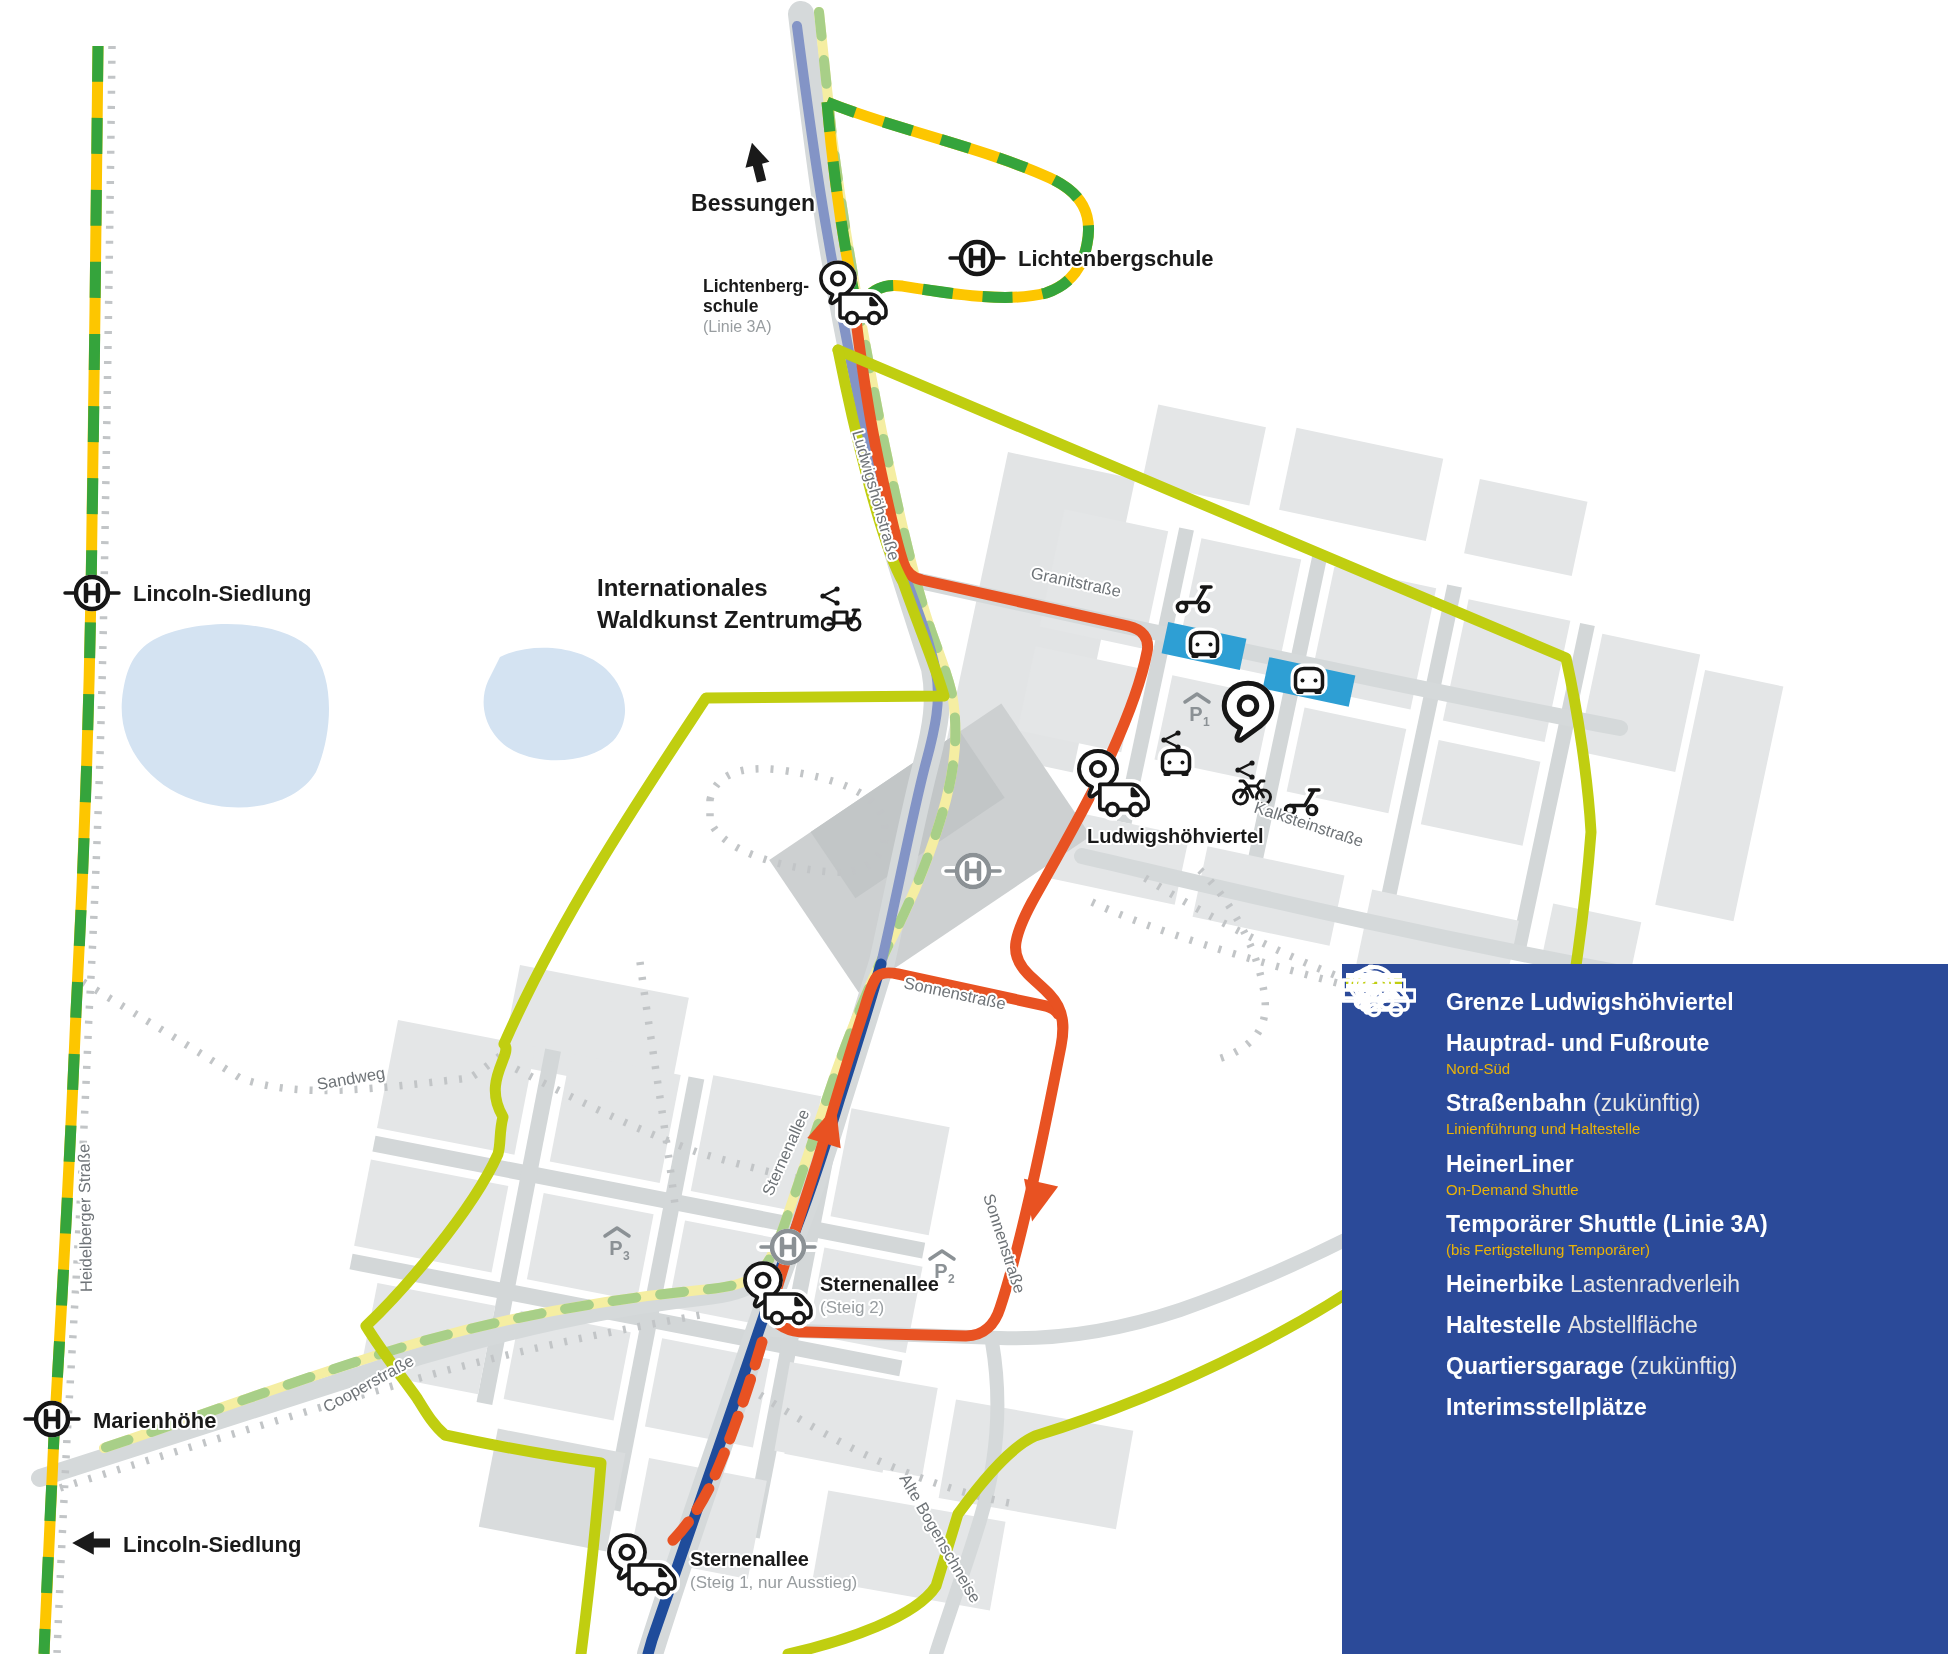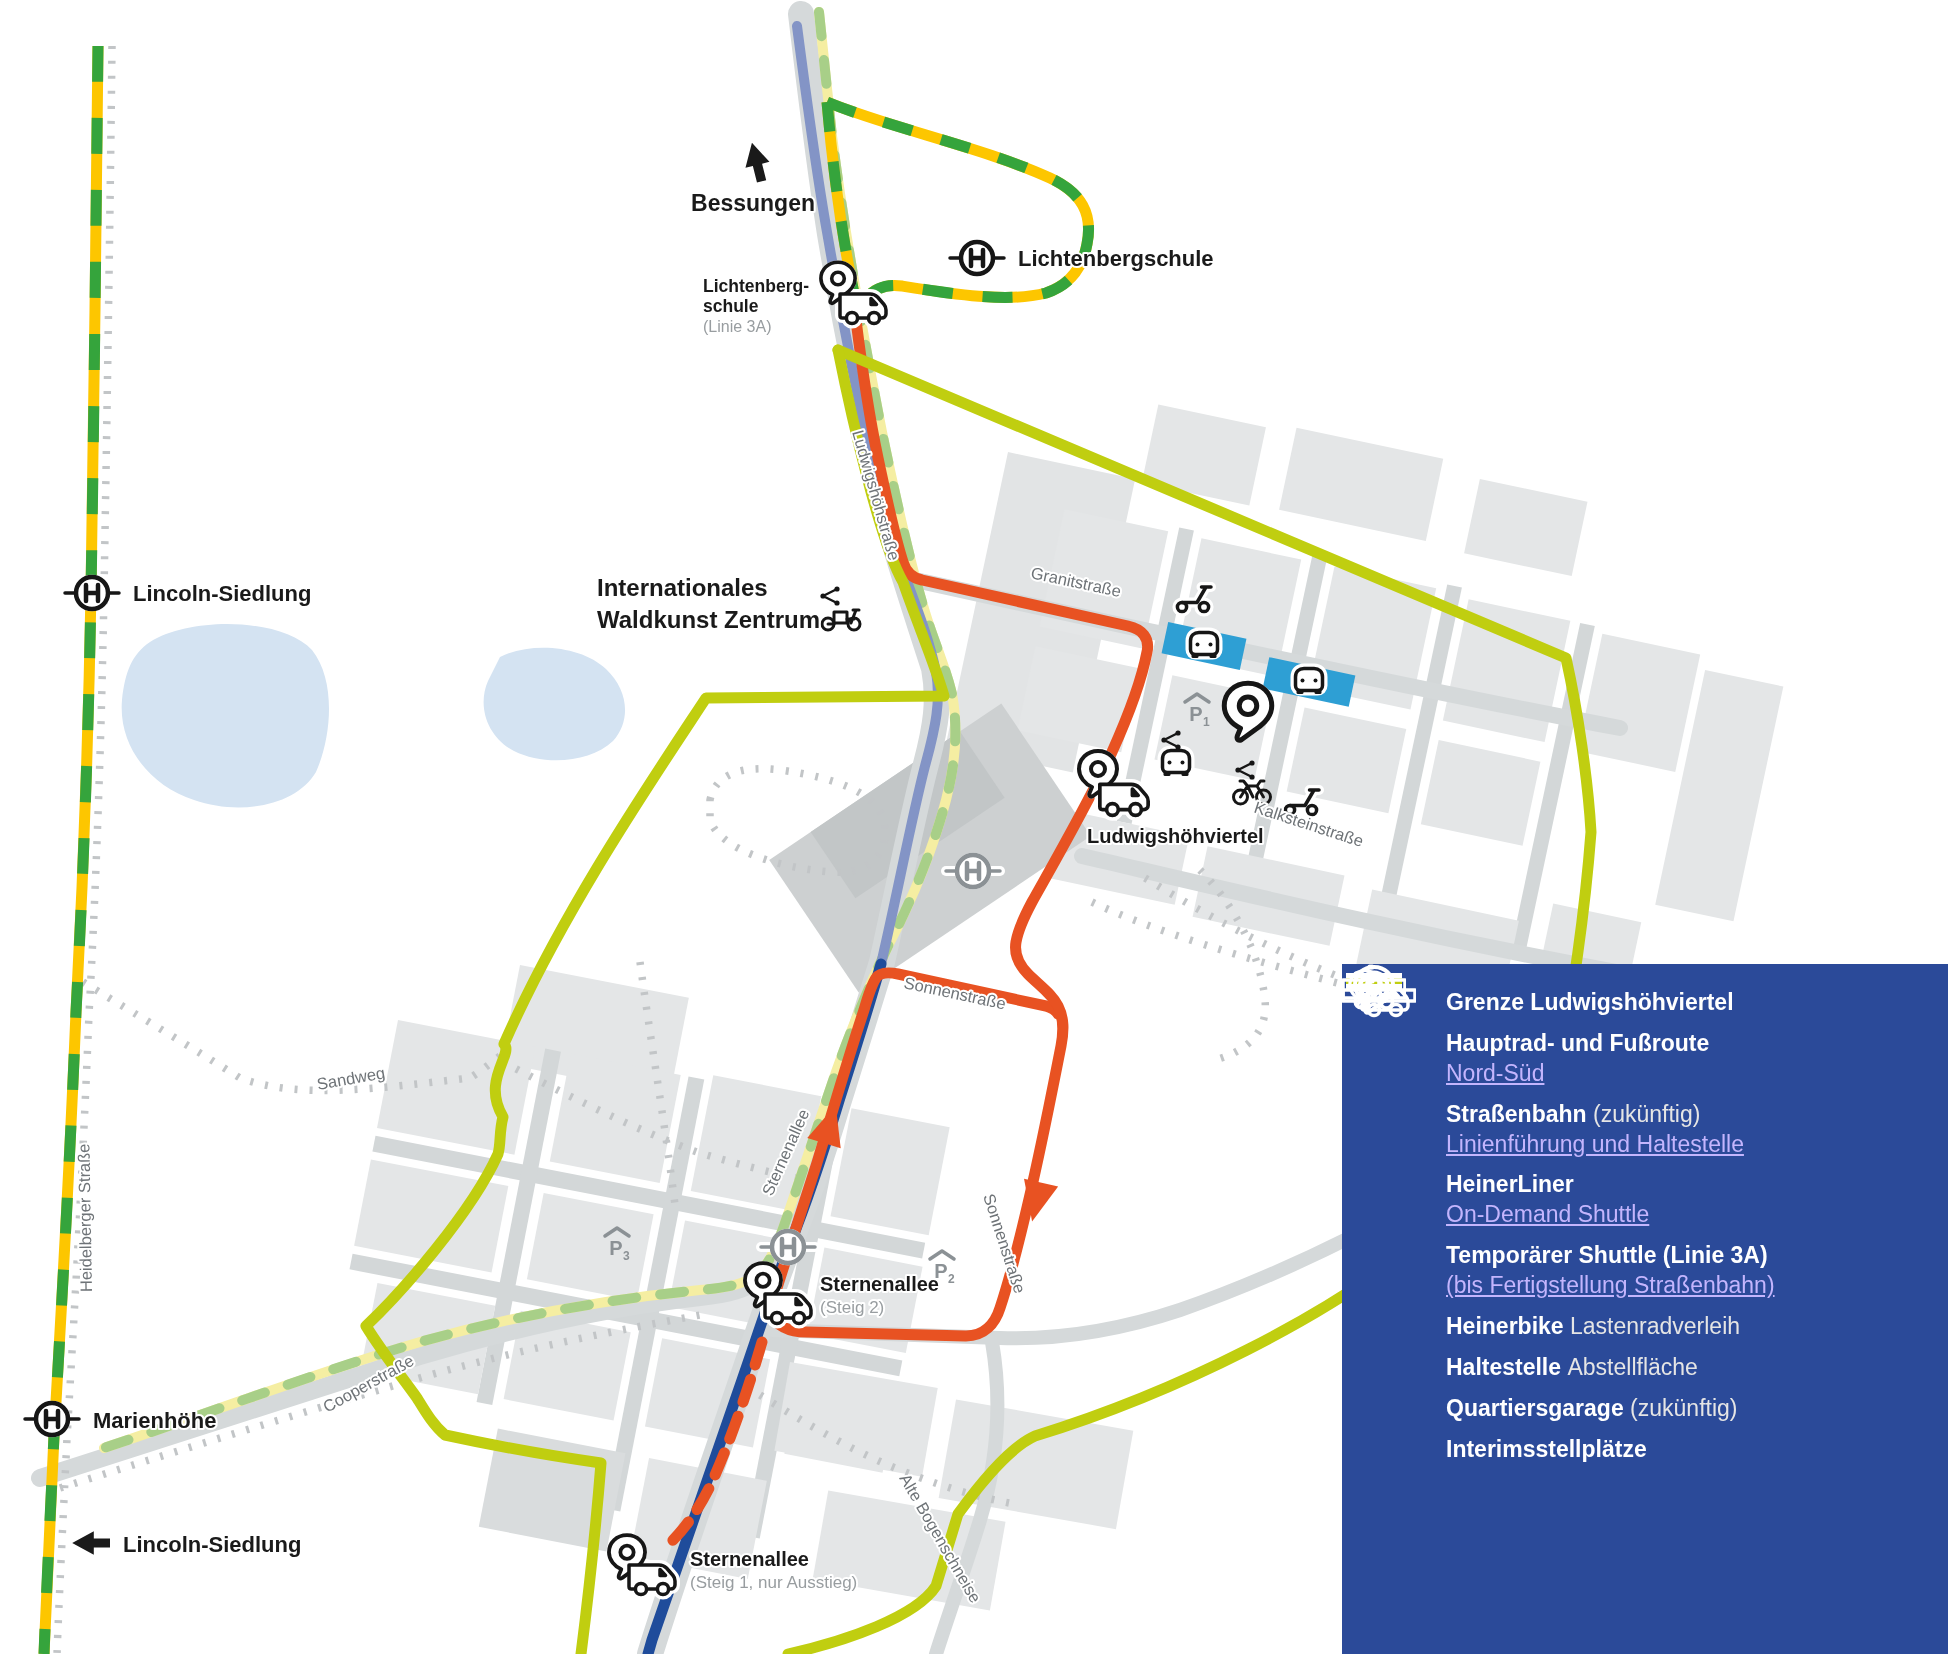--- a/index.html
+++ b/index.html
@@ -27,21 +27,21 @@
 
   
   .legend{position:absolute;left:1342px;top:964px;width:606px;height:690px;
           background:#2B4A99;color:#fff;box-sizing:border-box;padding:24px 10px 0 26px;}
   .lrow{display:flex;align-items:flex-start;margin-bottom:11px;}
   .lic{width:78px;flex:0 0 78px;display:flex;justify-content:center;align-items:center;}
   .lic svg{display:block;color:#fff;}
   .ltxt{flex:1;line-height:1.3;}
   .l1{font-size:23px;font-weight:bold;color:#fff;}
   .ll{font-weight:normal;color:#e5e5e5;}
-  .l2{font-size:23px;color:#c4b5fd;text-decoration:underline;}
+  .l2{font-size:15px;color:#eab308;}
   .lgp{font-weight:bold;font-size:19px;fill:#fff;stroke:none;}
 </style>
 </head>
 <body>
 
 <div class="stage">
 <svg width="1948" height="1654" viewBox="0 0 1948 1654">
 
   <defs>
     <g id="g-hstop" class="ic">
@@ -435,21 +435,21 @@
   <div class="lrow">
     <div class="lic ic">
           <svg width="74" height="58" viewBox="-37 -31 74 58">
             <rect x="-36" y="-5" width="72" height="11" fill="#E85222" stroke="none"></rect>
             <use href="#g-pin" transform="translate(-14,-6) scale(0.8)"></use>
             <use href="#g-van" transform="translate(6,4)"></use>
           </svg>
         </div>
     <div class="ltxt">
           <div class="l1">Temporärer Shuttle (Linie 3A)</div>
-      <div class="l2">(bis Fertigstellung Straßenbahn)</div>
+      <div class="l2">(bis Fertigstellung Temporärer)</div>
         </div>
   </div>
 
   <div class="lrow">
     <div class="lic ic">
           <svg width="64" height="48" viewBox="-32 -30 64 48">
             <use href="#g-cargo"></use>
             <use href="#g-node" transform="translate(-10,-20)"></use>
           </svg>
         </div>

